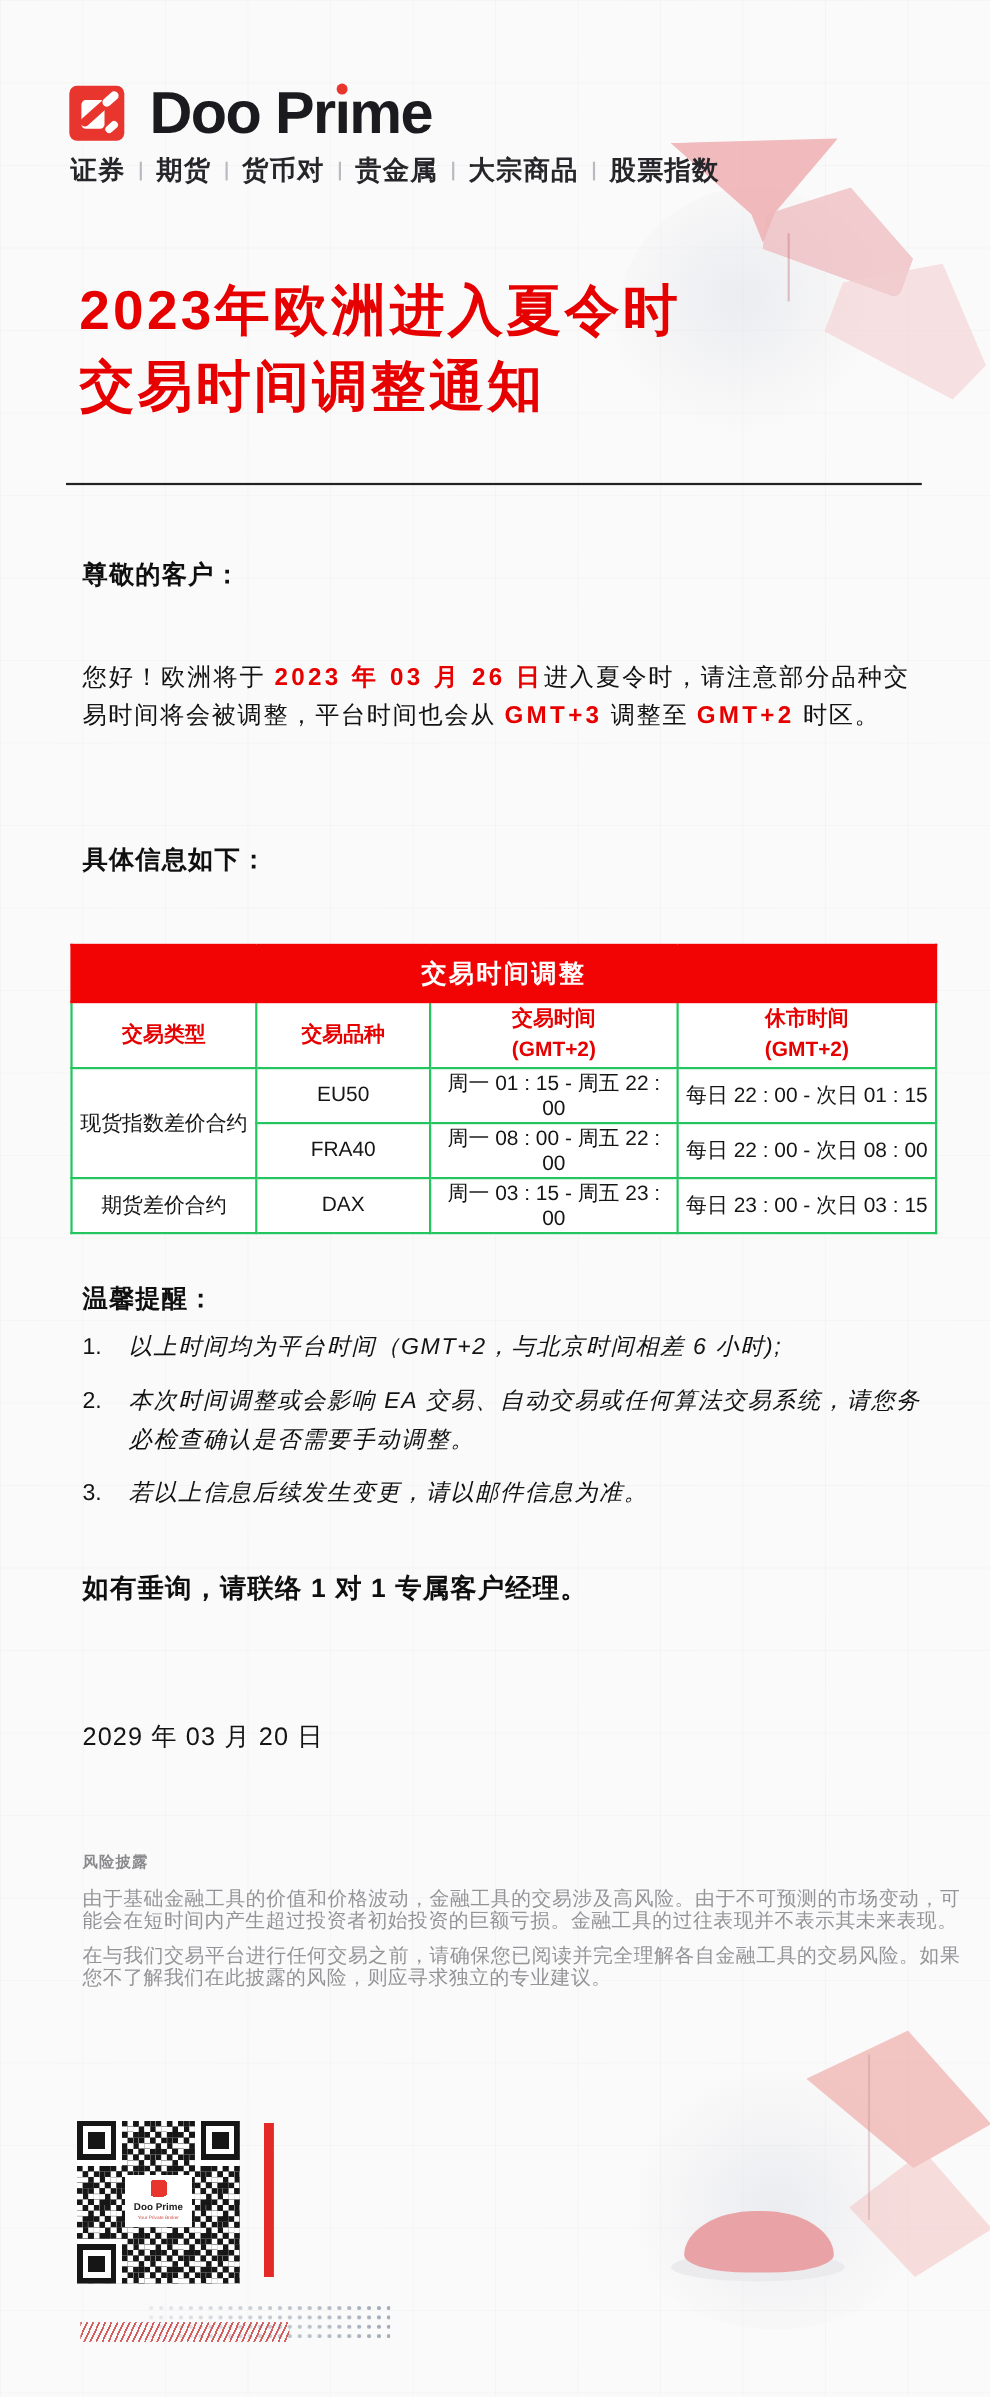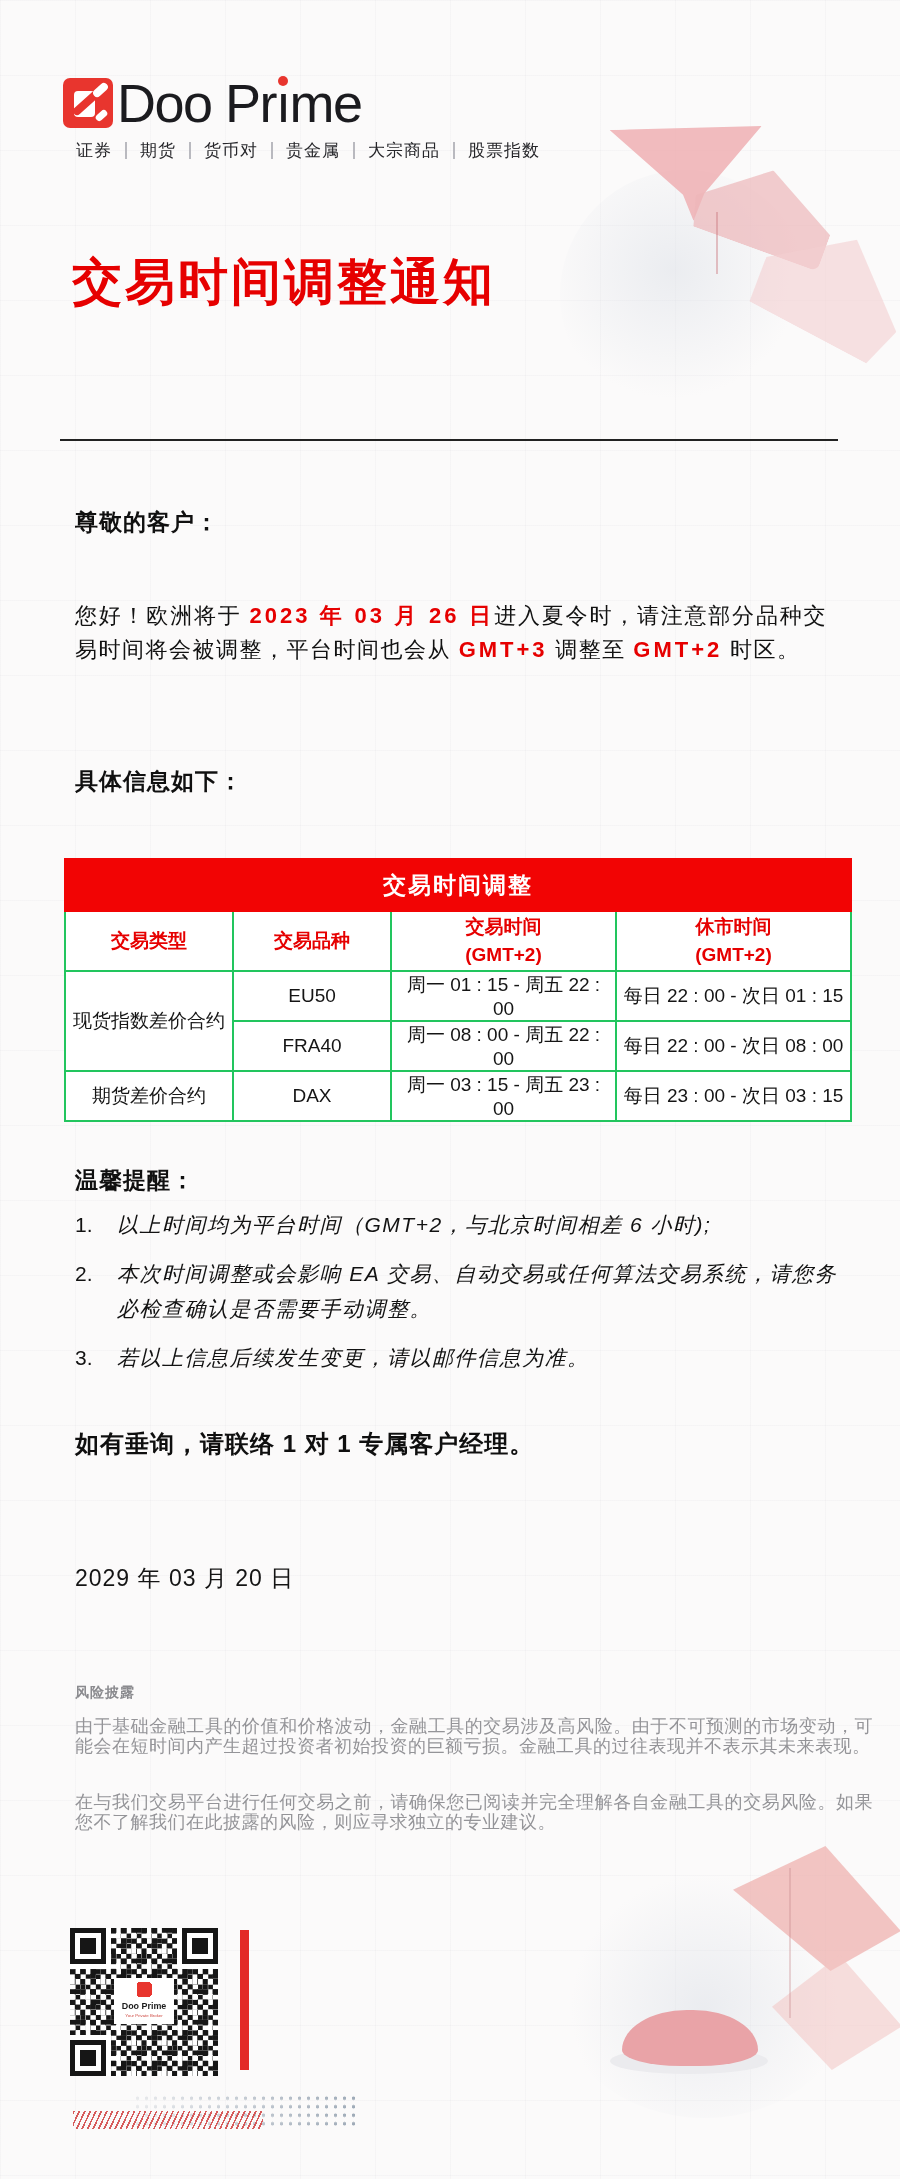--- a/index.html
+++ b/index.html
@@ -40,25 +40,25 @@
   .hg-bot-mound { left:622px; top:2010px; width:136px; height:56px; background:#e9a3a7;
     border-radius:50% 50% 45% 45% / 75% 75% 30% 30%; }
 
   
   .logo-row { position:absolute; left:63px; top:72px; display:flex; align-items:center; }
   .logo-mark { width:50px; height:50px; background:#e8352e; border-radius:7px; position:relative; flex:none; }
   .lm-a { position:absolute; left:11px; top:13px; width:21px; height:26px; background:#fff; border-radius:4px; }
   .lm-slash { position:absolute; left:7px; top:21px; width:32px; height:8px; background:#e8352e; border-radius:4px; transform:rotate(-42deg); }
   .lm-b { position:absolute; right:4px; top:8px; width:17px; height:8px; background:#fff; border-radius:4px; transform:rotate(-42deg); }
   .lm-c { position:absolute; right:5px; bottom:9px; width:13px; height:7px; background:#fff; border-radius:4px; transform:rotate(-42deg); }
-  .wordmark { margin-left:4px; font-size:54px; font-weight:400; color:#1b1b1f; letter-spacing:-1.5px; display:flex; align-items:baseline; }
+  .wordmark { margin-left:23px; font-size:54px; font-weight:700; color:#1b1b1f; letter-spacing:-1.5px; display:flex; align-items:baseline; }
   .wm-i { position:relative; }
   .wm-i .dot { position:absolute; left:50%; transform:translateX(-50%); top:4px; width:10px; height:10px; background:#e8352e; border-radius:50%; }
-  .tagline { position:absolute; left:76px; top:139px; display:flex; align-items:center;
-    font-size:17px; font-weight:400; color:#26262a; letter-spacing:1px; }
+  .tagline { position:absolute; left:64px; top:139px; display:flex; align-items:center;
+    font-size:24px; font-weight:700; color:#26262a; letter-spacing:1px; }
   .tag-sep { width:2px; height:17px; background:#b9b9bf; margin:0 13px; }
 
   
   .main-title { position:absolute; left:72px; top:248px; font-size:50px; line-height:69px;
     font-weight:800; color:#e60000; letter-spacing:3px; }
   .title-rule { position:absolute; left:60px; top:439px; width:778px; height:2px; background:#222; }
 
   
   .greeting { position:absolute; left:75px; top:507px; font-size:23px; font-weight:800; color:#101010; letter-spacing:1px; }
   .intro { position:absolute; left:75px; top:599px; width:752px; font-size:22px; line-height:34px;
@@ -83,21 +83,21 @@
 
   
   .contact-note { position:absolute; left:75px; top:1428px; font-size:24px; font-weight:800; color:#0f0f0f; letter-spacing:1px; }
   .company { position:absolute; left:75px; top:1516px; font-size:26px; font-weight:800; color:#e8231f; letter-spacing:.5px; }
   .date { position:absolute; left:75px; top:1563px; font-size:23px; color:#141414; letter-spacing:1px; }
 
   
   .risk-title { position:absolute; left:75px; top:1684px; font-size:14px; font-weight:800; color:#8a8a8e; letter-spacing:1px; }
   .risk-p { position:absolute; left:75px; width:798px; font-size:18px; line-height:20px; color:#949498; text-align:justify; letter-spacing:.5px; }
   .risk-p1 { top:1716px; }
-  .risk-p2 { top:1768px;margin-top:24px; }
+  .risk-p2 { top:1768px; }
 
   
   .footer { position:absolute; left:70px; top:1928px; display:flex; align-items:flex-start; }
   .qr-box { width:148px; height:148px; flex:none; }
   .vbar { width:9px; height:140px; background:#e32a26; margin:2px 0 0 22px; flex:none; }
   .contacts { margin:-5px 0 0 20px; }
   .contact-line { font-size:17px; color:#2e2e30; line-height:34px; white-space:nowrap; }
 
   
   .dots { position:absolute; left:133px; top:2094px; width:222px; height:32px;
@@ -148,20 +148,21 @@
     <span>货币对</span>
     <span class="tag-sep"></span>
     <span>贵金属</span>
     <span class="tag-sep"></span>
     <span>大宗商品</span>
     <span class="tag-sep"></span>
     <span>股票指数</span>
   </div>
 
   <div class="main-title">
+    <div>2023年欧洲进入夏令时</div>
     <div>交易时间调整通知</div>
   </div>
   <div class="title-rule"></div>
 
   <div class="greeting">尊敬的客户：</div>
 
   <div class="intro"><span>您好！欧洲将于 </span><span class="red-strong">2023 年 03 月 26 日</span><span>进入夏令时，请注意部分品种交易时间将会被调整，平台时间也会从 </span><span class="red-strong">GMT+3</span><span> 调整至 </span><span class="red-strong">GMT+2</span><span> 时区。</span></div>
 
   <div class="details-label">具体信息如下：</div>
 

